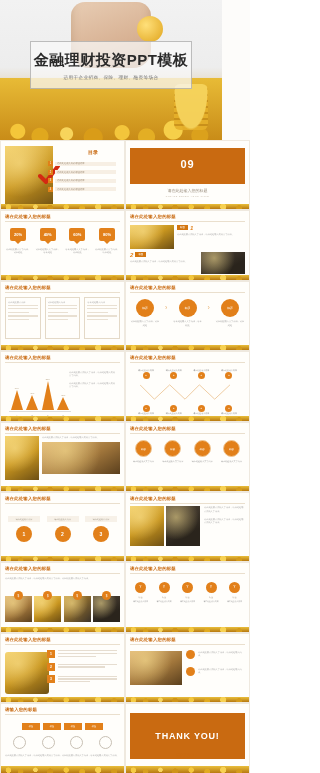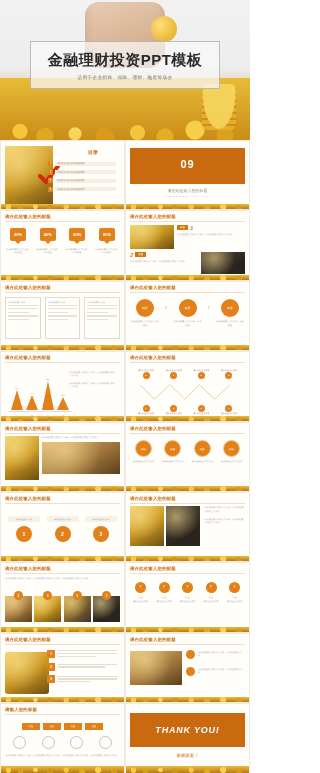--- a/index.html
+++ b/index.html
@@ -6,21 +6,21 @@
   html, body {
     width: 250px; height: 773px;
     background: #ffffff;
     font-family: "Liberation Sans", "DejaVu Sans", sans-serif;
     overflow: hidden;
   }
   .page { width: 250px; height: 773px; position: relative; background: #fdfcfa; }
 
   
   .hero {
-    position: relative; width: 250px; height: 140px; overflow: hidden;
+    position: relative; width: 222px; height: 140px; overflow: hidden;
     background: linear-gradient(#f2f2f2 0%, #ededed 48%, #e9e3d8 55%, #d9a227 66%, #c98c18 78%, #b97c12 100%);
     padding-left: 7px;
   }
   .hero-coins {
     position: absolute; left: 0; right: 0; bottom: 0; height: 62px;
     background:
       radial-gradient(circle at 8% 86%, #f4c63a 0 7px, transparent 8px),
       radial-gradient(circle at 18% 94%, #e0a81e 0 8px, transparent 9px),
       radial-gradient(circle at 30% 90%, #f7d45b 0 6px, transparent 7px),
       radial-gradient(circle at 42% 96%, #d99c18 0 9px, transparent 10px),
@@ -206,22 +206,22 @@
   .bdot { width: 9px; height: 9px; border-radius: 50%; background: #e2801a; flex: none; }
 
   
   .tabs { display: flex; gap: 3px; margin-top: 8px; justify-content: center; }
   .tab { width: 18px; height: 7px; background: #e2801a; color: #fff; font-size: 2.2px;
          display: flex; align-items: center; justify-content: center; }
   .circ-row { display: flex; justify-content: space-around; margin-top: 6px; }
   .circ-ic { width: 13px; height: 13px; border-radius: 50%; border: 1.2px solid #c8c0b4; }
 
   
-  .ty-band { position: absolute; left: 0; right: 0; top: 6px; height: 34px; background: #c96a11;
-             display: flex; align-items: center; justify-content: center; font-style: italic; }
+  .ty-band { position: absolute; left: 0; right: 0; top: 6px; height: 46px; background: #c96a11;
+             display: flex; align-items: center; justify-content: center; }
   .ty-text { color: #fff; font-size: 9px; font-weight: bold; letter-spacing: .8px; }
   .ty-sub { position: absolute; left: 0; right: 0; top: 46px; text-align: center; font-size: 4.4px; color: #c96a11; }
 </style>
 </head>
 <body>
 
 <div class="page">
 
   <div class="hero">
     <div class="hero-hand"></div>

